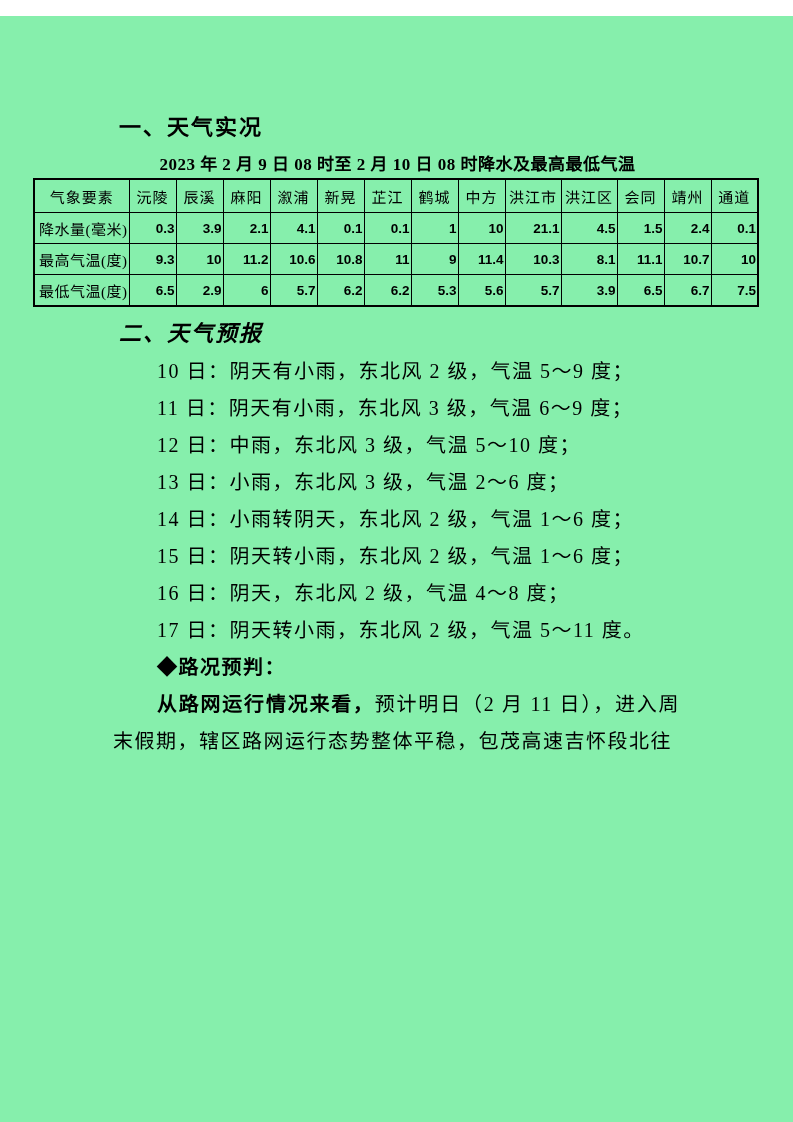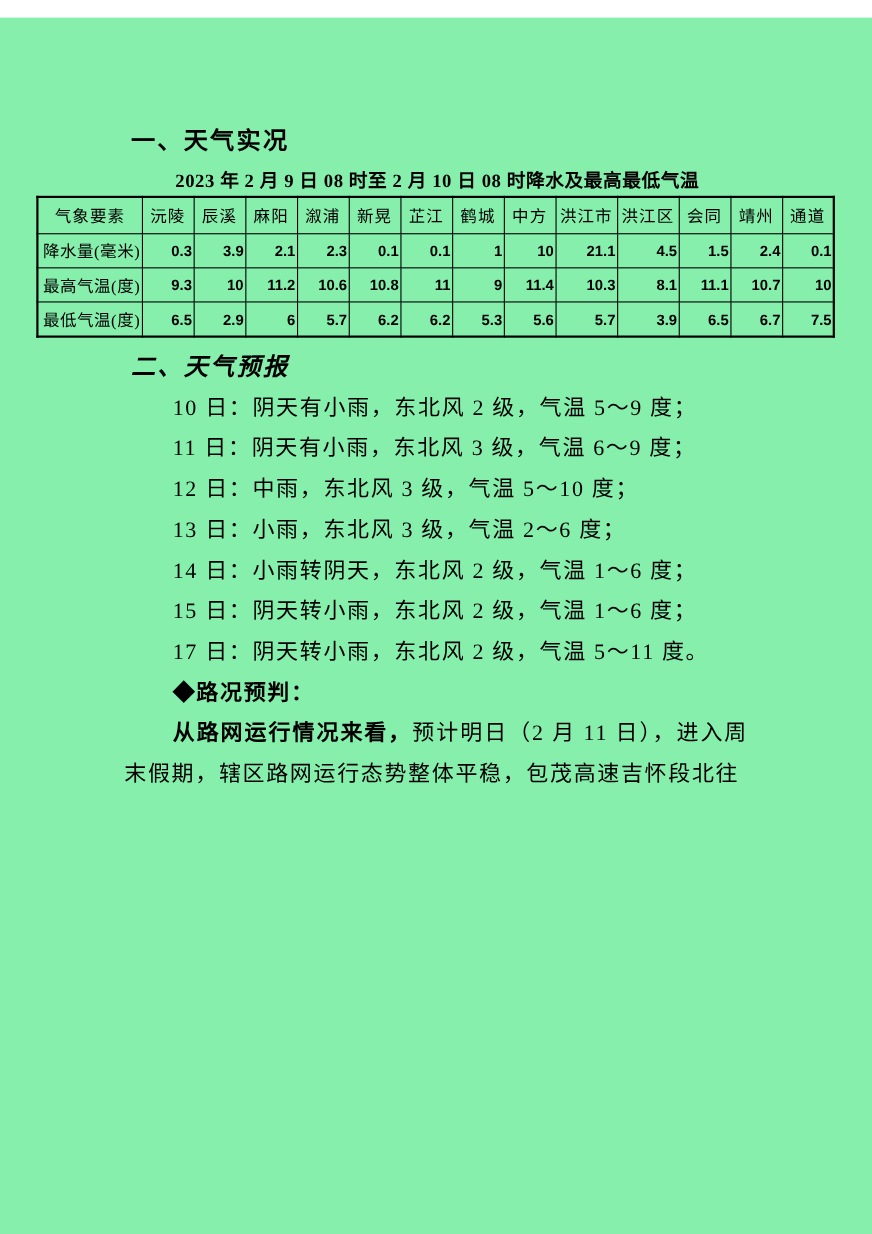--- a/index.html
+++ b/index.html
@@ -136,21 +136,21 @@
         <td>洪江区</td>
         <td>会同</td>
         <td>靖州</td>
         <td>通道</td>
       </tr>
       <tr class="datarow">
         <td class="rowlabel">降水量(毫米)</td>
         <td class="val">0.3</td>
         <td class="val">3.9</td>
         <td class="val">2.1</td>
-        <td class="val">2.3</td>
+        <td class="val">4.1</td>
         <td class="val">0.1</td>
         <td class="val">0.1</td>
         <td class="val">1</td>
         <td class="val">10</td>
         <td class="val">21.1</td>
         <td class="val">4.5</td>
         <td class="val">1.5</td>
         <td class="val">2.4</td>
         <td class="val">0.1</td>
       </tr>
@@ -191,20 +191,21 @@
 
   <h1 class="sec-heading second">二、天气预报</h1>
 
 
   <p class="forecast-line">10 日：阴天有小雨，东北风 2 级，气温 5～9 度；</p>
   <p class="forecast-line">11 日：阴天有小雨，东北风 3 级，气温 6～9 度；</p>
   <p class="forecast-line">12 日：中雨，东北风 3 级，气温 5～10 度；</p>
   <p class="forecast-line">13 日：小雨，东北风 3 级，气温 2～6 度；</p>
   <p class="forecast-line">14 日：小雨转阴天，东北风 2 级，气温 1～6 度；</p>
   <p class="forecast-line">15 日：阴天转小雨，东北风 2 级，气温 1～6 度；</p>
+  <p class="forecast-line">16 日：阴天，东北风 2 级，气温 4～8 度；</p>
   <p class="forecast-line">17 日：阴天转小雨，东北风 2 级，气温 5～11 度。</p>
 
   <p class="road-heading">◆路况预判：</p>
 
 
   <p class="para"><span class="lead">从路网运行情况来看，</span><span>预计明日（2 月 11 日），进入周末假期，辖区路网运行态势整体平稳，包茂高速吉怀段北往</span></p>
 
 </div>
 
 </body></html>

